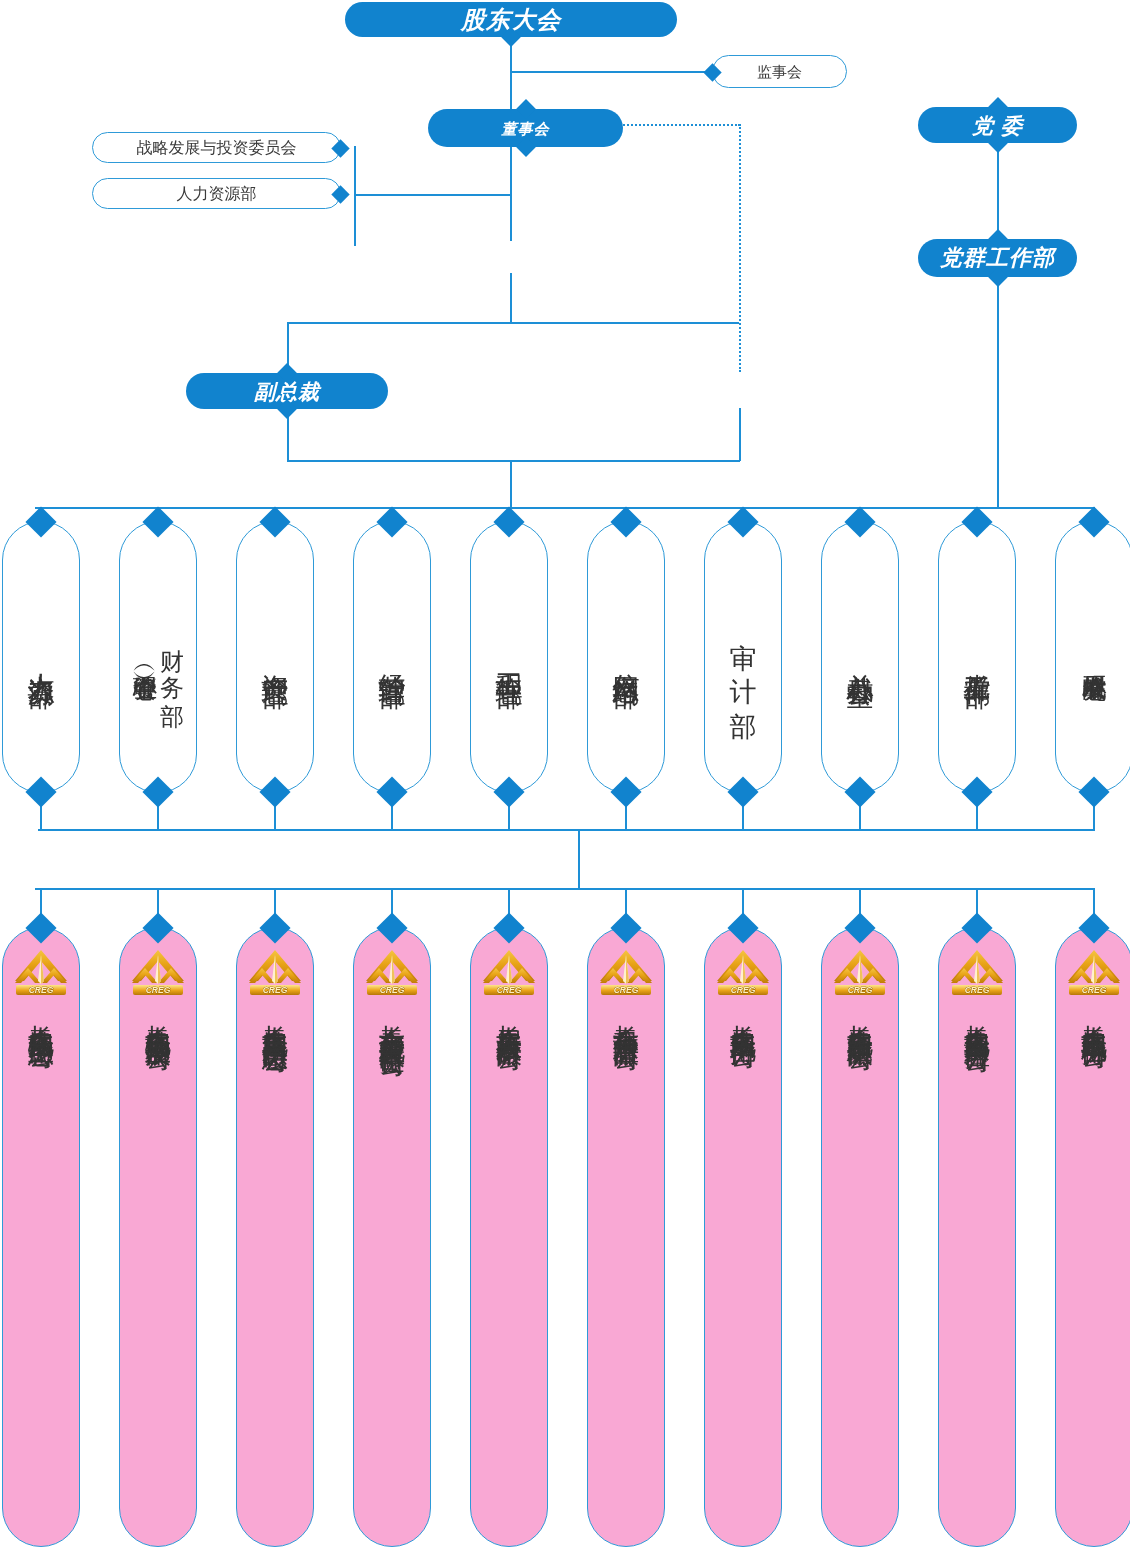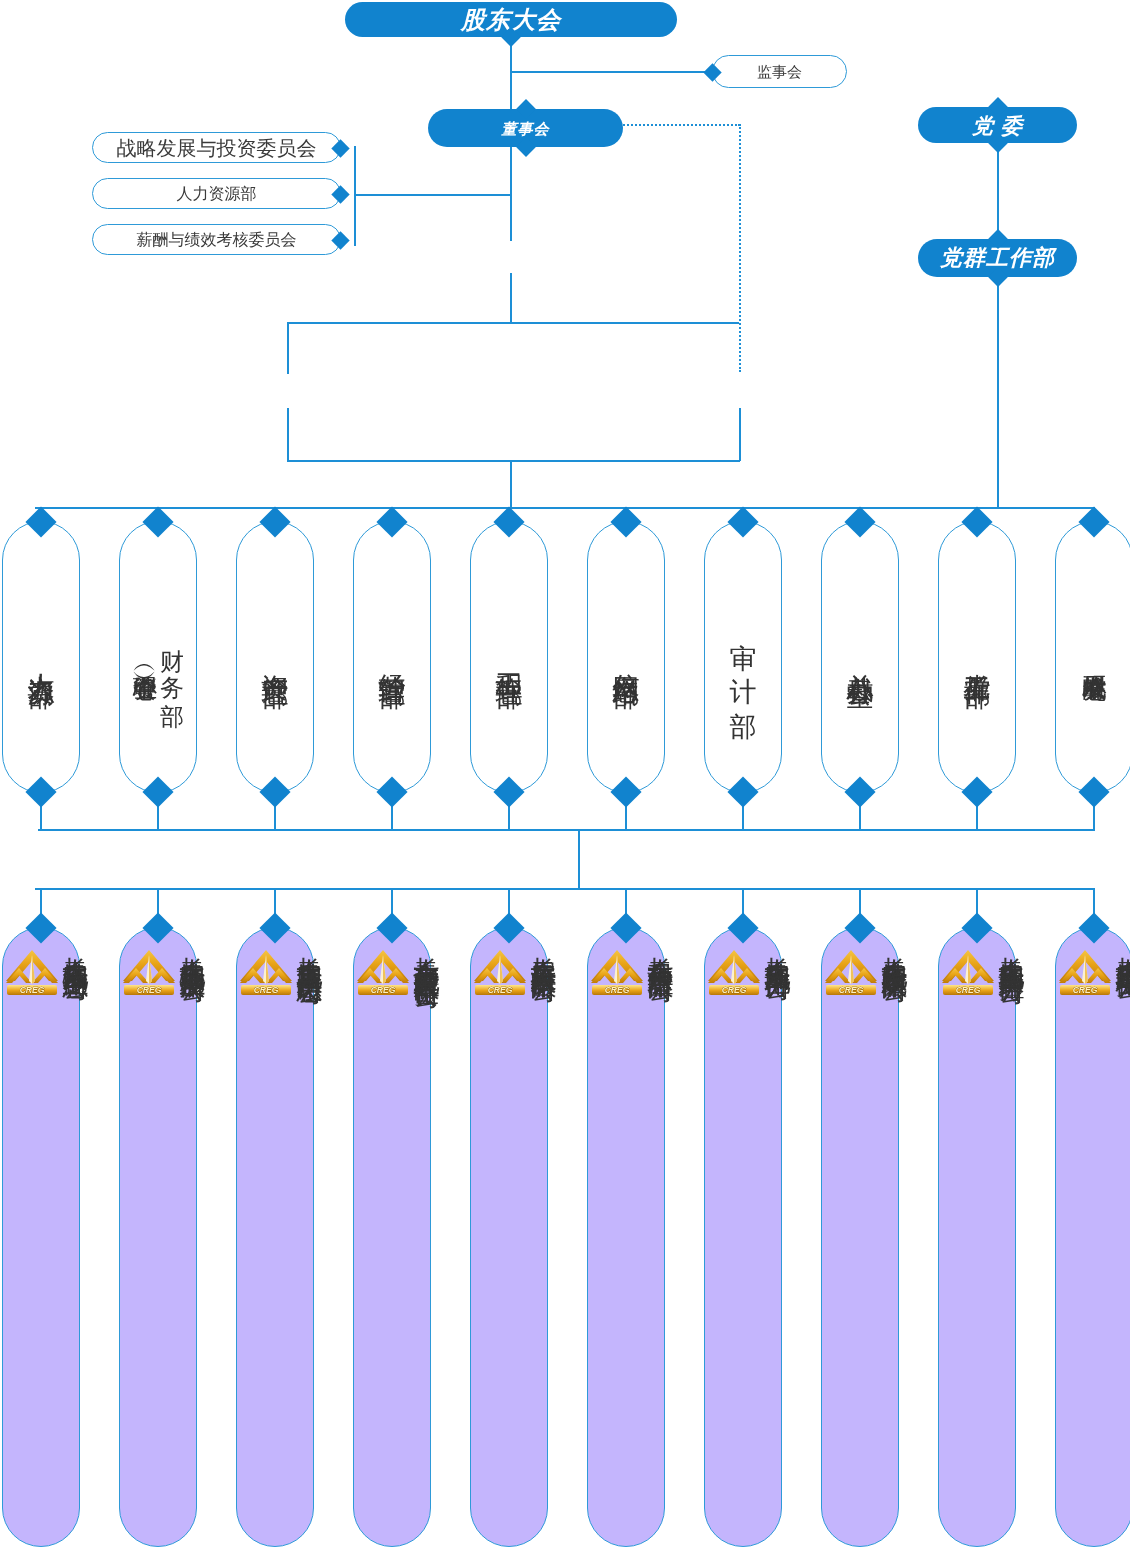--- a/index.html
+++ b/index.html
@@ -103,28 +103,28 @@
     background:#1183ce;
     transform:translateX(-50%) rotate(45deg);
     z-index:5;
   }
   .vbox .dtop{top:-11px;}
   .vbox .dbot{bottom:-11px;}
 
   
   .sbox{
     position:absolute;
-    background:#c4b5fd;
+    background:#f9a8d4;
     border:1.6px solid #2e9ad8;
     border-radius:52px;
     box-sizing:border-box;
     z-index:3;
     display:flex;
-    flex-direction:row;
-    align-items:flex-start;
+    flex-direction:column;
+    align-items:center;
   }
   .sbox .dtop{
     position:absolute;
     left:50%;top:-11px;
     width:22px;height:22px;
     background:#1183ce;
     transform:translateX(-50%) rotate(45deg);
     z-index:5;
   }
   .sbox .logo{
@@ -185,38 +185,37 @@
   </div>
 
   <div class="pill" style="left:428px;top:109px;width:195px;height:38px;font-size:15px;">
     <span class="lbl">董事会</span>
   </div>
 
   <div class="pill" style="left:918px;top:107px;width:159px;height:36px;font-size:21px;">
     <span class="lbl">党  委</span>
   </div>
 
-  <div class="opill" style="left:92px;top:132px;width:249px;height:31px;font-size:20px;text-align:right;">
+  <div class="opill" style="left:92px;top:132px;width:249px;height:31px;font-size:16px;text-align:right;">
     <span class="dia-r" style="right:-7px;top:9px;"></span>
     <span class="lbl">战略发展与投资委员会</span>
   </div>
   <div class="opill" style="left:92px;top:178px;width:249px;height:31px;font-size:16px;">
     <span class="dia-r" style="right:-7px;top:9px;"></span>
     <span class="lbl">人力资源部</span>
   </div>
-  <div class="opill" style="left:92px;top:224px;width:249px;height:31px;font-size:16px;">
-    <span class="dia-r" style="right:-7px;top:9px;"></span>
-    <span class="lbl">薪酬与绩效考核委员会</span>
-  </div>
 
 
   <div class="pill" style="left:918px;top:239px;width:159px;height:38px;font-size:22px;">
     <span class="lbl">党群工作部</span>
   </div>
 
+  <div class="pill" style="left:186px;top:373px;width:202px;height:36px;font-size:21px;">
+    <span class="lbl">副总裁</span>
+  </div>
 
 
   <div class="ln lnv" style="left:40px;top:507px;height:15px;"></div>
   <div class="ln lnv" style="left:157px;top:507px;height:15px;"></div>
   <div class="ln lnv" style="left:274px;top:507px;height:15px;"></div>
   <div class="ln lnv" style="left:391px;top:507px;height:15px;"></div>
   <div class="ln lnv" style="left:508px;top:507px;height:15px;"></div>
   <div class="ln lnv" style="left:625px;top:507px;height:15px;"></div>
   <div class="ln lnv" style="left:742px;top:507px;height:15px;"></div>
   <div class="ln lnv" style="left:859px;top:507px;height:15px;"></div>

